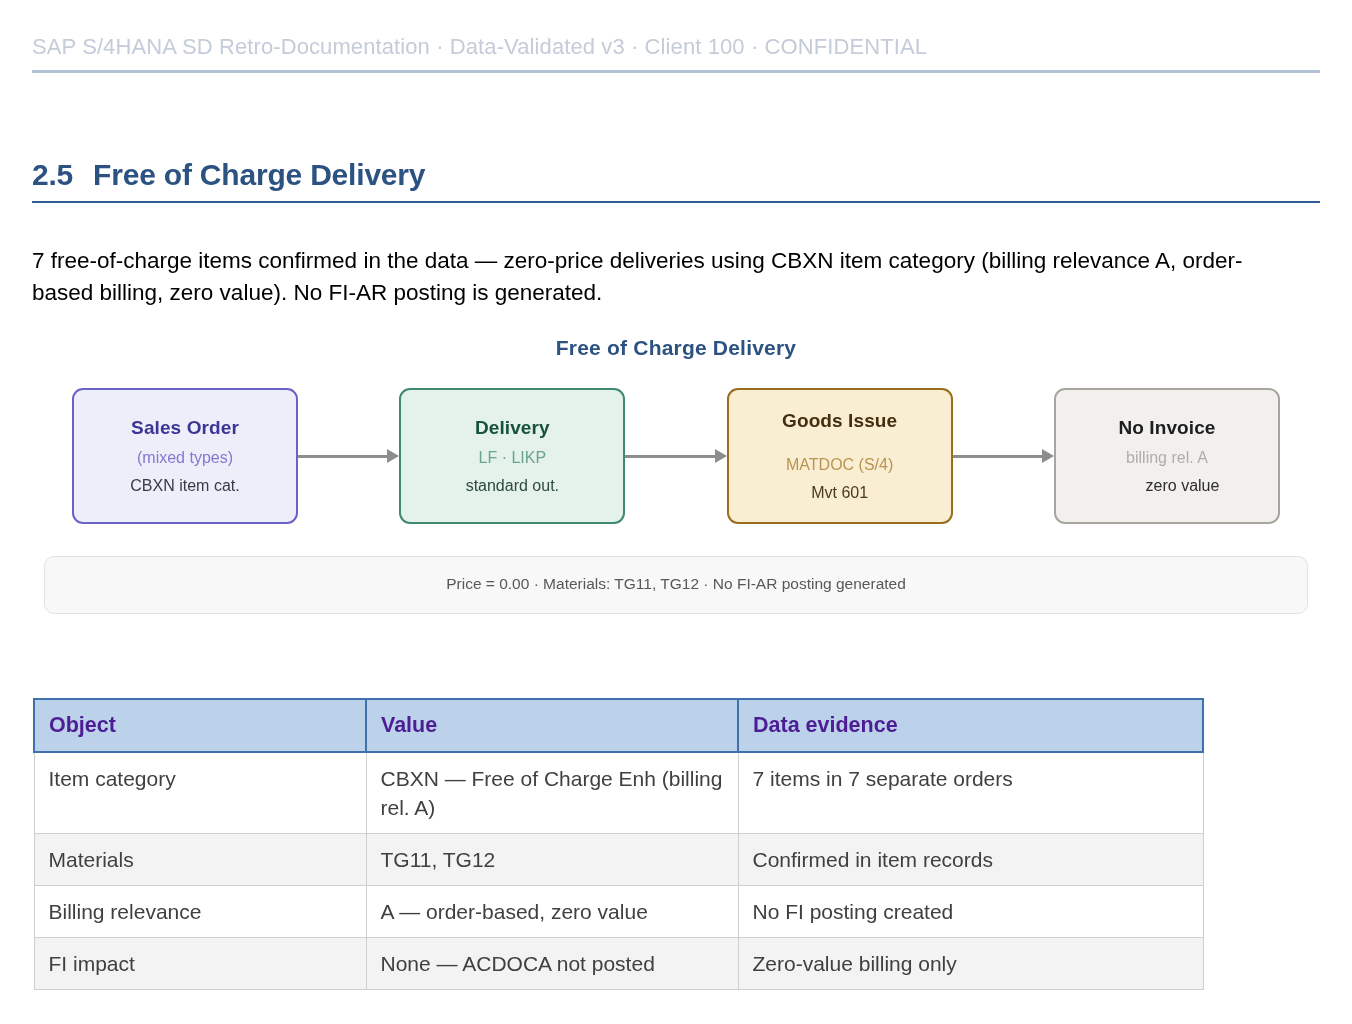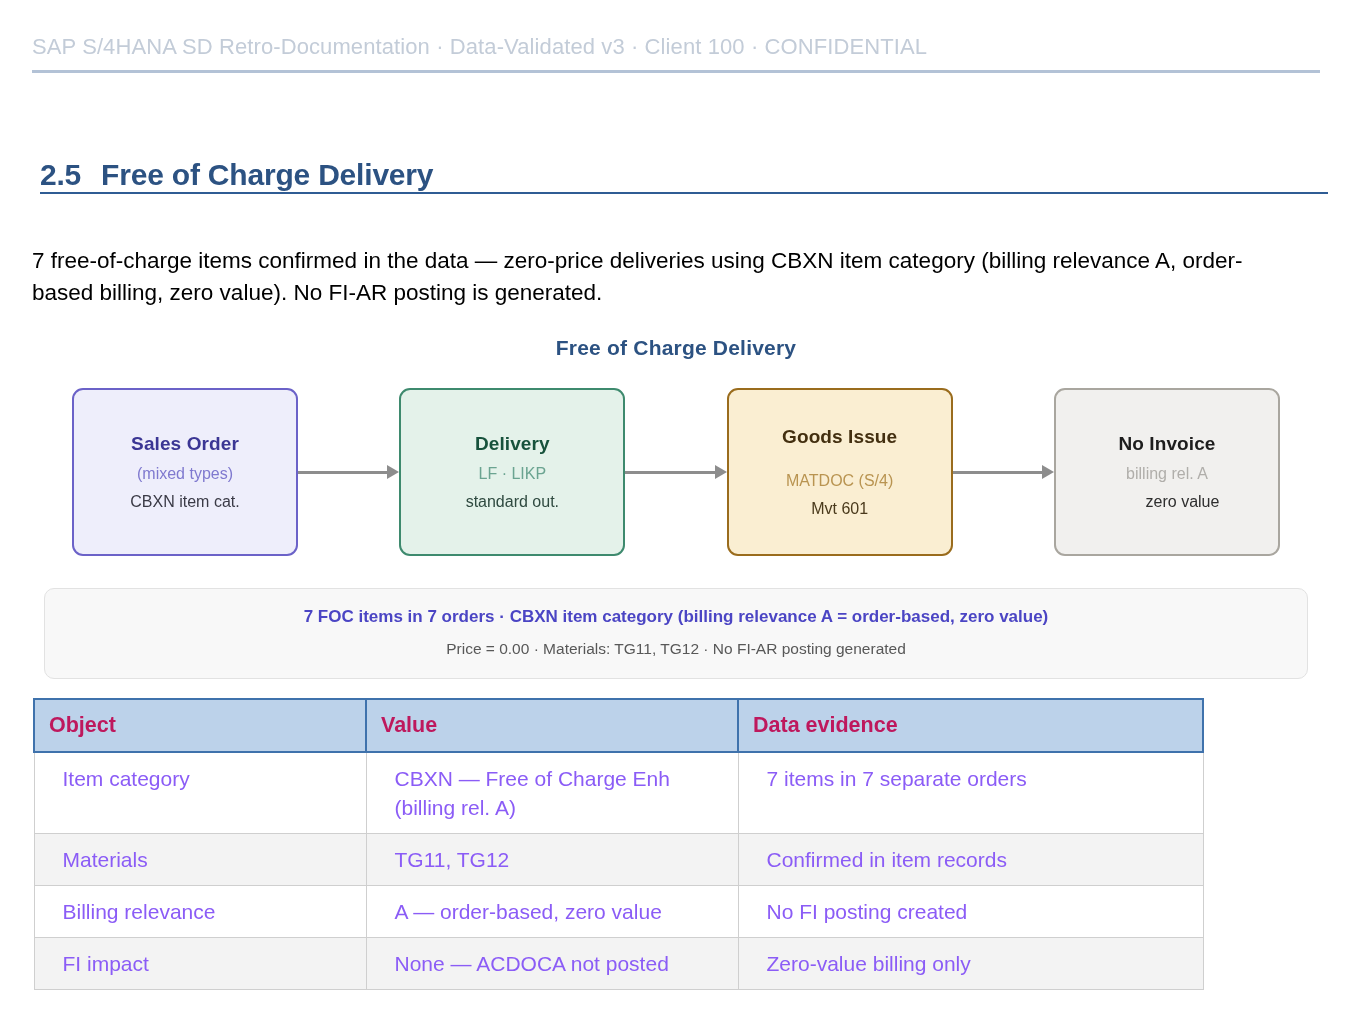--- a/index.html
+++ b/index.html
@@ -28,23 +28,24 @@
   .doc-header-text {
     font-size: 22px;
     color: #c3ccd8;
     letter-spacing: 0.1px;
     white-space: nowrap;
   }
 
   
   .section-head {
     position: absolute;
-    left: 40px;
+    left: 32px;
     top: 158px;
     width: 1288px;
+    padding-bottom: 9px;
     border-bottom: 2px solid #2f5c94;
   }
   .section-head-inner {
     display: flex;
     align-items: baseline;
     gap: 20px;
   }
   .section-num, .section-title {
     font-size: 30px;
     font-weight: bold;
@@ -79,21 +80,21 @@
     letter-spacing: 0.2px;
   }
   .flow-row {
     display: flex;
     align-items: center;
     justify-content: center;
     padding: 0 40px;
   }
   .flow-box {
     width: 226px;
-    height: 168px;
+    height: 136px;
     border-radius: 11px;
     border: 2.5px solid #888;
     display: flex;
     flex-direction: column;
     align-items: center;
     justify-content: center;
     gap: 10px;
     box-sizing: border-box;
   }
   .flow-box .bx-title {
@@ -185,33 +186,33 @@
     width: 1169px;
     border-collapse: collapse;
     table-layout: fixed;
     font-size: 21px;
   }
   .evidence-table col.c1 { width: 332px; }
   .evidence-table col.c2 { width: 372px; }
   .evidence-table col.c3 { width: 465px; }
   .evidence-table th {
     background: #bcd2ea;
-    color: #be185d;
+    color: #4c1d95;
     font-size: 21.5px;
     font-weight: bold;
     text-align: left;
     padding: 13px 14px;
     border: 2px solid #3f72ac;
   }
   .evidence-table td {
-    padding: 11px 28px;
+    padding: 11px 14px;
     border: 1.5px solid #cfcfcf;
     vertical-align: top;
     line-height: 29px;
-    color: #8b5cf6;
+    color: #404040;
     margin-left: 16px;
   }
   .evidence-table tbody tr:nth-child(even) td { background: #f3f3f3; }
   .evidence-table tbody tr:nth-child(odd)  td { background: #ffffff; }
 </style>
 </head>
 <body>
 
 <div class="doc-header">
   <div class="doc-header-text">SAP S/4HANA SD Retro-Documentation · Data-Validated v3 · Client 100 · CONFIDENTIAL</div>
@@ -257,21 +258,20 @@
 
     <div class="flow-box box-invoice">
       <div class="bx-title">No Invoice</div>
       <div class="bx-sub">billing rel. A</div>
       <div class="bx-note">zero value</div>
     </div>
 
   </div>
 
   <div class="callout">
-    <div class="callout-main">7 FOC items in 7 orders · CBXN item category (billing relevance A = order-based, zero value)</div>
     <div class="callout-sub">Price = 0.00 · Materials: TG11, TG12 · No FI-AR posting generated</div>
   </div>
 </div>
 
 <table class="evidence-table">
   <colgroup>
       <col class="c1">
       <col class="c2">
       <col class="c3">
     </colgroup>

